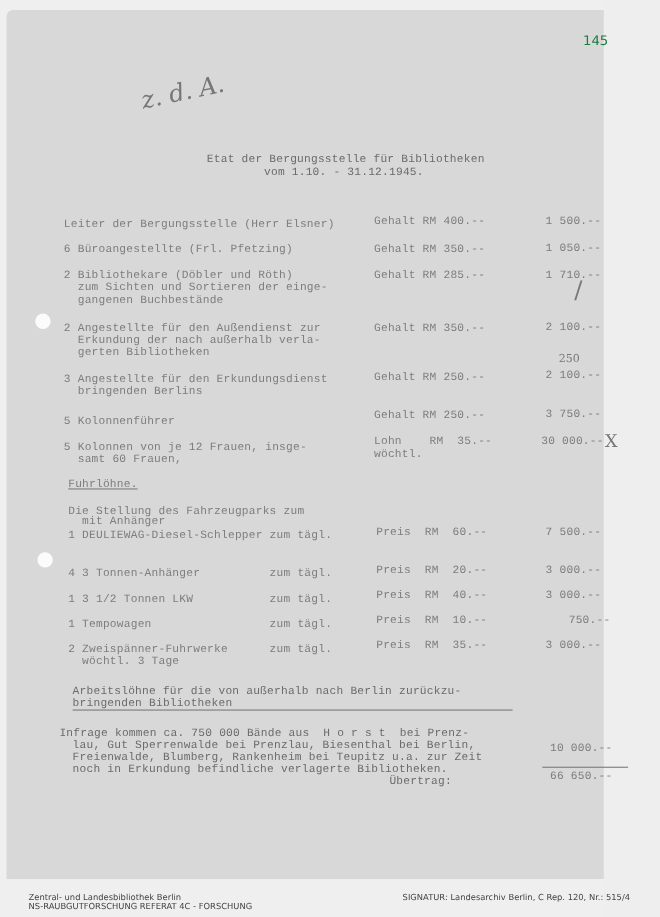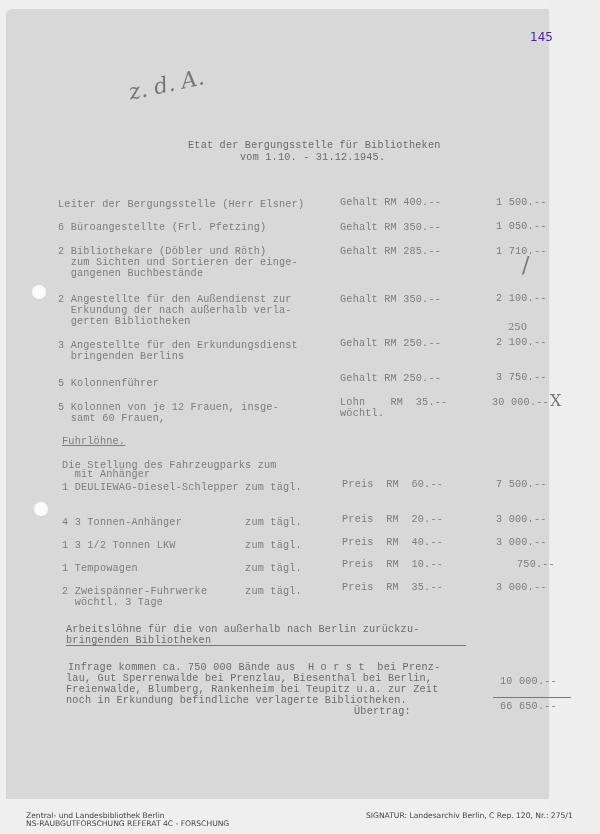--- a/index.html
+++ b/index.html
@@ -12,21 +12,21 @@
       position: absolute; left: 6px; top: 9px; width: 543px; height: 790px;
       background: #d8d8d8;
       border-top-left-radius: 6px;
     }
     .strip-right { position: absolute; left: 549px; top: 0; width: 51px; height: 834px; background: #eeeeee; }
     .hole { position: absolute; width: 14px; height: 14px; border-radius: 50%; background: #fbfbfb; }
     .t { position: absolute; color: #7d7d7d; font-size: 10.2px; line-height: 11px; white-space: pre; letter-spacing: 0.2px; }
     .dark { color: #6b6b6b; }
     .ul { text-decoration: underline; }
     .hand { position: absolute; font-family: "DejaVu Serif", serif; color: #777; font-style: italic; }
-    .pagenum { position: absolute; left: 530px; top: 30px; font-family: "DejaVu Sans", sans-serif; color: #4c1d95; font-size: 12px; }
+    .pagenum { position: absolute; left: 530px; top: 30px; font-family: "DejaVu Sans", sans-serif; color: #15803d; font-size: 12px; }
     .line { position: absolute; background: #7a7a7a; height: 1px; }
     .footer { position: absolute; font-family: "DejaVu Sans", sans-serif; font-size: 7.6px; color: #444; line-height: 9px; white-space: pre; }
   </style>
 </head>
 <body>
 
 <div class="paper"></div>
 <div class="strip-right"></div>
 <div class="hole" style="left:32px;top:285px"></div>
 <div class="hole" style="left:34px;top:502px"></div>
@@ -97,24 +97,24 @@
 
 <div class="t" style="left:62px;top:586px">2 Zweispänner-Fuhrwerke      zum tägl.</div>
 <div class="t" style="left:62px;top:597px">  wöchtl. 3 Tage</div>
 <div class="t" style="left:342px;top:582px">Preis  RM  35.--</div>
 <div class="t" style="left:496px;top:582px">3 000.--</div>
 
 <div class="t dark" style="left:66px;top:624px">Arbeitslöhne für die von außerhalb nach Berlin zurückzu-</div>
 <div class="t dark" style="left:66px;top:635px">bringenden Bibliotheken</div>
 <div class="line" style="left:66px;top:645px;width:400px"></div>
 
-<div class="t dark" style="left:68px;top:662px">Infrage kommen ca. 750 000 Bände aus  H o r s t  bei Prenz-</div>
+<div class="t dark" style="left:54px;top:662px">Infrage kommen ca. 750 000 Bände aus  H o r s t  bei Prenz-</div>
 <div class="t dark" style="left:66px;top:673px">lau, Gut Sperrenwalde bei Prenzlau, Biesenthal bei Berlin,</div>
 <div class="t dark" style="left:66px;top:684px">Freienwalde, Blumberg, Rankenheim bei Teupitz u.a. zur Zeit</div>
 <div class="t dark" style="left:66px;top:695px">noch in Erkundung befindliche verlagerte Bibliotheken.</div>
 <div class="t" style="left:500px;top:676px">10 000.--</div>
 <div class="line" style="left:493px;top:697px;width:78px"></div>
 <div class="t dark" style="left:354px;top:706px">Übertrag:</div>
 <div class="t" style="left:500px;top:701px">66 650.--</div>
 
 <div class="footer" style="left:26px;top:811px">Zentral- und Landesbibliothek Berlin</div>
 <div class="footer" style="left:26px;top:819px">NS-RAUBGUTFORSCHUNG REFERAT 4C - FORSCHUNG</div>
-<div class="footer" style="left:366px;top:811px">SIGNATUR: Landesarchiv Berlin, C Rep. 120, Nr.: 275/1</div>
+<div class="footer" style="left:366px;top:811px">SIGNATUR: Landesarchiv Berlin, C Rep. 120, Nr.: 515/4</div>
 
 </body></html>

